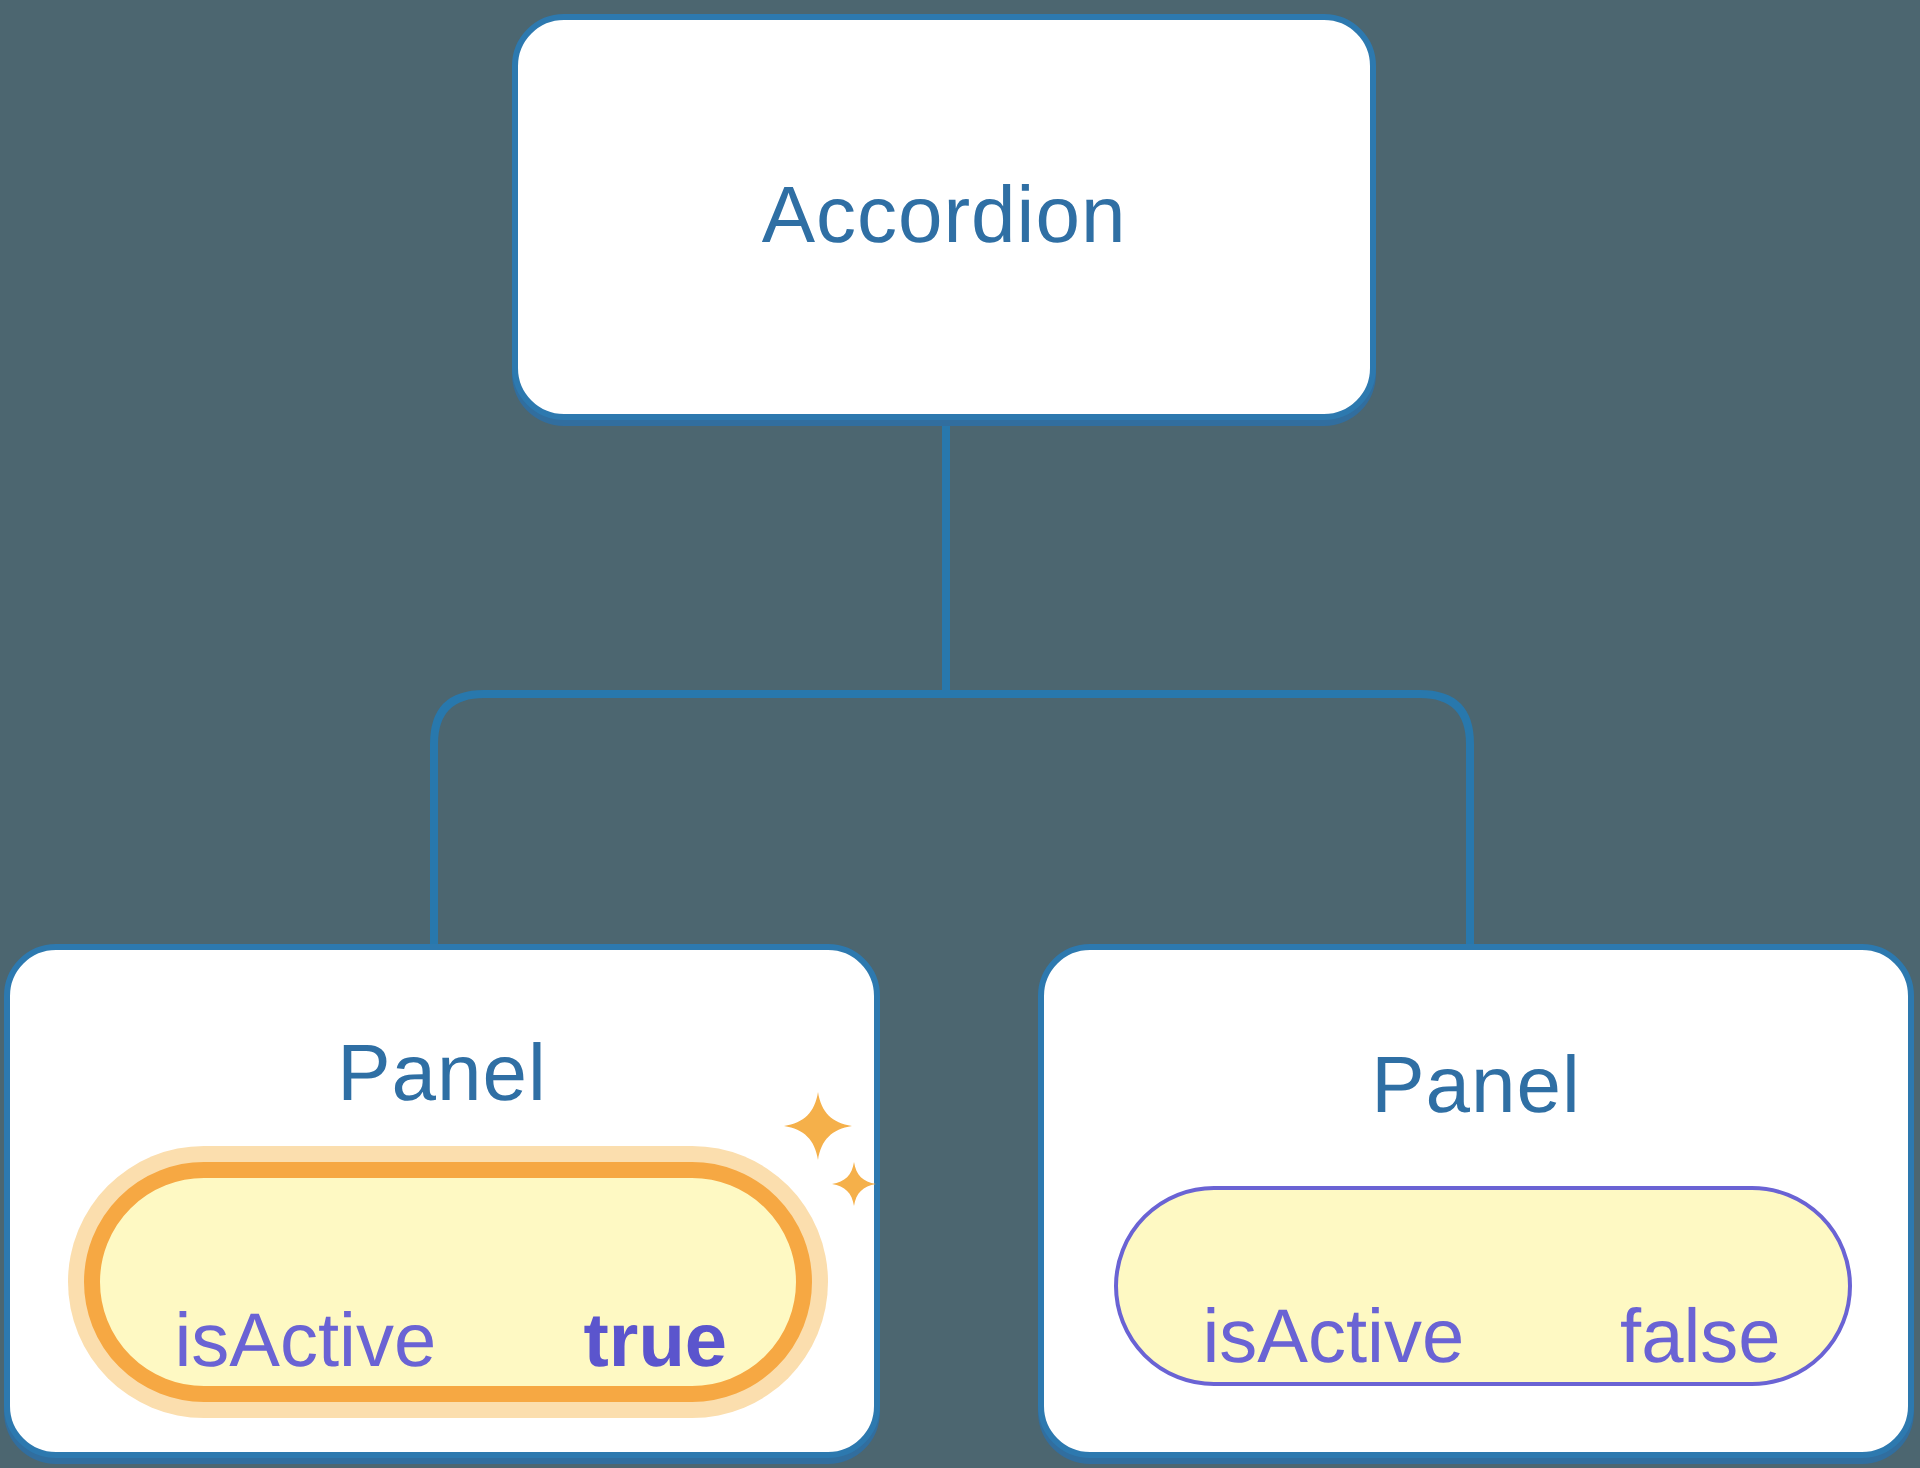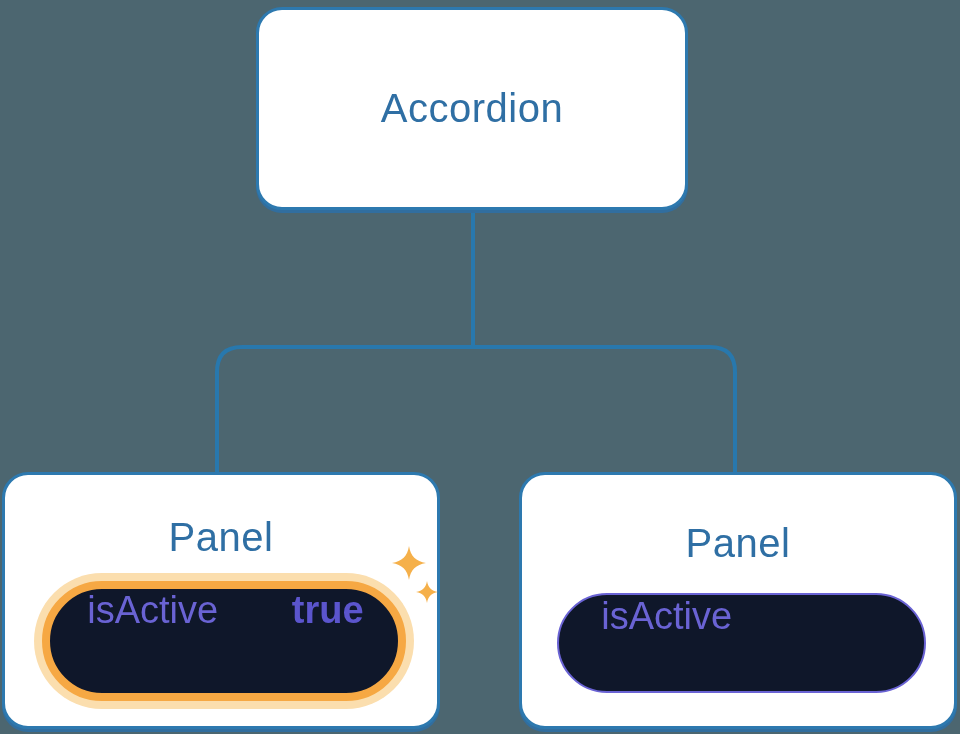--- a/index.html
+++ b/index.html
@@ -55,22 +55,22 @@
     font-size: 40px;
     font-weight: 500;
     letter-spacing: 0.5px;
   }
   .node-panel-left  .panel-title { top: 40px; }
   .node-panel-right .panel-title { top: 46px; }
   .state-pill {
     position: absolute;
     box-sizing: border-box;
     display: flex;
-    align-items: flex-start;
-    background: #0f172a;
+    align-items: flex-end;
+    background: #fef9c3;
   }
   .state-pill .cell {
     display: flex;
     align-items: center;
     justify-content: center;
     font-size: 38px;
     color: #6a63d4;
   }
   .state-pill .cell-key   { width: 59%; }
   .state-pill .cell-value { flex: 1; }
@@ -130,16 +130,17 @@
       <path d="M47 46 C48 52.5 51.5 56 58 57 C51.5 58 48 61.5 47 68 C46 61.5 42.5 58 36 57 C42.5 56 46 52.5 47 46 Z" fill="#f5b04a"></path>
     </svg>
   </div>
 
   <div class="node node-panel node-panel-right">
     <div class="panel-title">Panel</div>
 
     <div class="state-pill pill-plain">
       <span class="cell cell-key">isActive</span>
       <span class="pill-divider"></span>
+      <span class="cell cell-value">false</span>
     </div>
   </div>
 
 </div>
 
 </body></html>

